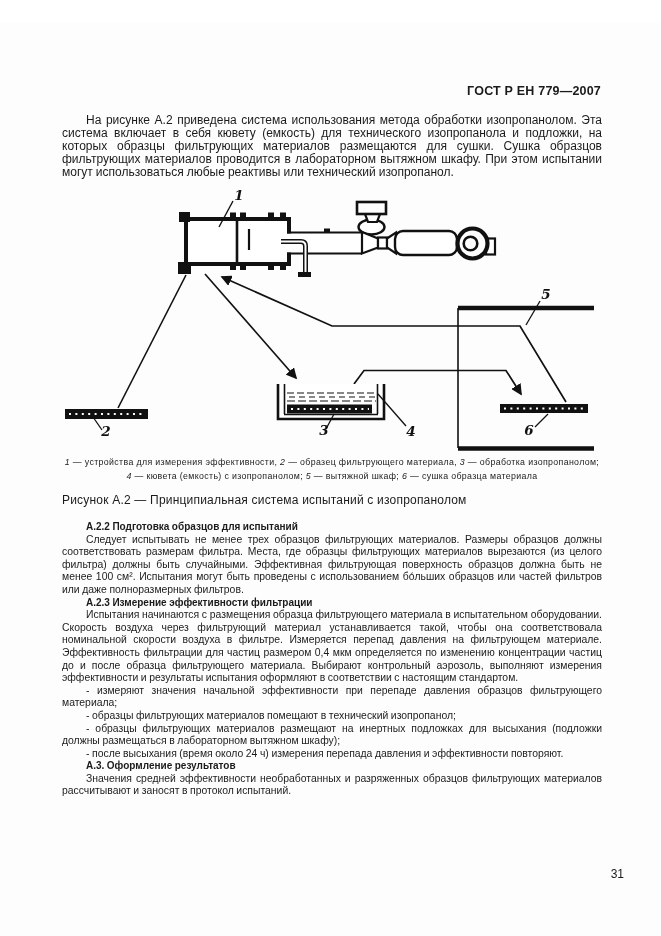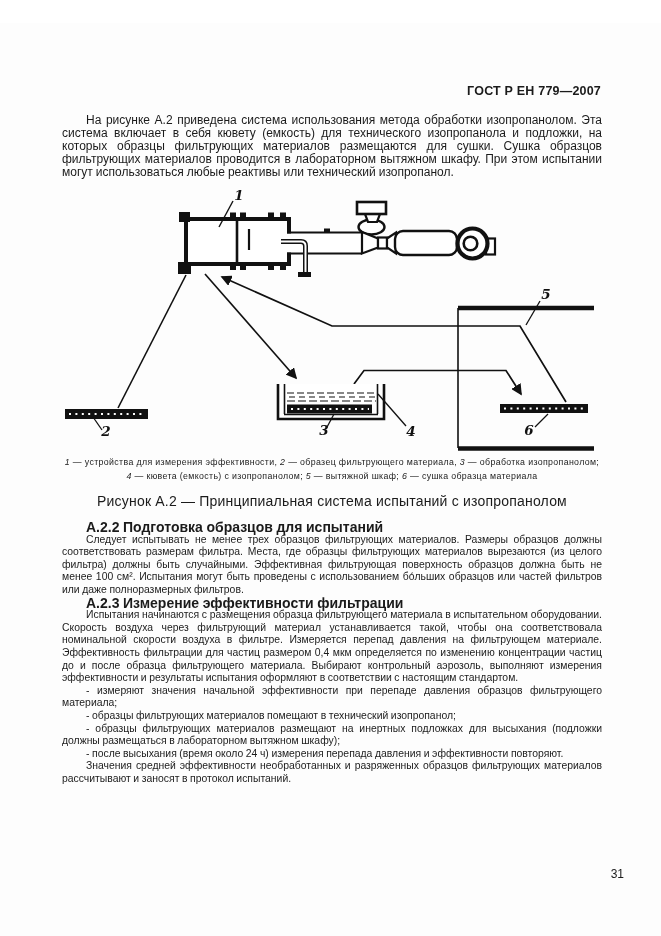--- a/index.html
+++ b/index.html
@@ -16,28 +16,28 @@
     font-size:12px;line-height:13px;text-align:justify;word-spacing:-.3px;
   }
   .intro p{margin:0;text-indent:24px;}
   .fig-svg{position:absolute;left:58px;top:160px;width:546px;height:276px;}
   .fig-legend{
     position:absolute;top:433px;left:62px;width:540px;text-align:center;
     font-size:8.8px;line-height:13.5px;letter-spacing:.35px;color:#222;
   }
   .fig-legend i{font-style:italic;}
   .fig-caption{
-    position:absolute;top:470px;left:62px;width:540px;text-align:center;
-    font-size:14px;letter-spacing:.2px;
+    position:absolute;top:470px;left:62px;width:540px;
+    font-size:12px;letter-spacing:.2px;
   }
   .sections{
     position:absolute;top:498px;left:62px;width:540px;
     font-size:10.4px;line-height:12.6px;text-align:justify;word-spacing:-.3px;
   }
-  .sections h3{font-size:14px;line-height:12.6px;font-weight:bold;margin:0;text-indent:24px;text-align:left;}
+  .sections h3{font-size:10px;line-height:12.6px;font-weight:bold;margin:0;text-indent:24px;text-align:left;}
   .sections p{margin:0;text-indent:24px;}
   .page-num{
     position:absolute;top:844px;left:584px;width:40px;text-align:right;font-size:12px;
   }
   .fig-label{
     font-family:"DejaVu Serif","Liberation Serif",serif;
     font-style:italic;font-weight:bold;font-size:13.5px;fill:#111;
   }
   svg .ln{stroke:#111;fill:none;}
 </style>
@@ -152,18 +152,19 @@
 
   <div class="sections">
     <h3>А.2.2 Подготовка образцов для испытаний</h3>
     <p>Следует испытывать не менее трех образцов фильтрующих материалов. Размеры образцов должны соответствовать размерам фильтра. Места, где образцы фильтрующих материалов вырезаются (из целого фильтра) должны быть случайными. Эффективная фильтрующая поверхность образцов должна быть не менее 100 см². Испытания могут быть проведены с использованием бо́льших образцов или частей фильтров или даже полноразмерных фильтров.</p>
     <h3>А.2.3 Измерение эффективности фильтрации</h3>
     <p>Испытания начинаются с размещения образца фильтрующего материала в испытательном оборудовании. Скорость воздуха через фильтрующий материал устанавливается такой, чтобы она соответствовала номинальной скорости воздуха в фильтре. Измеряется перепад давления на фильтрующем материале. Эффективность фильтрации для частиц размером 0,4 мкм определяется по изменению концентрации частиц до и после образца фильтрующего материала. Выбирают контрольный аэрозоль, выполняют измерения эффективности и результаты испытания оформляют в соответствии с настоящим стандартом.</p>
     <p>- измеряют значения начальной эффективности при перепаде давления образцов фильтрующего материала;</p>
     <p>- образцы фильтрующих материалов помещают в технический изопропанол;</p>
     <p>- образцы фильтрующих материалов размещают на инертных подложках для высыхания (подложки должны размещаться в лабораторном вытяжном шкафу);</p>
     <p>- после высыхания (время около 24 ч) измерения перепада давления и эффективности повторяют.</p>
+    <h3>А.3. Оформление результатов</h3>
     <p>Значения средней эффективности необработанных и разряженных образцов фильтрующих материалов рассчитывают и заносят в протокол испытаний.</p>
   </div>
 
   <div class="page-num">31</div>
 
 </div>
 
 </body></html>

